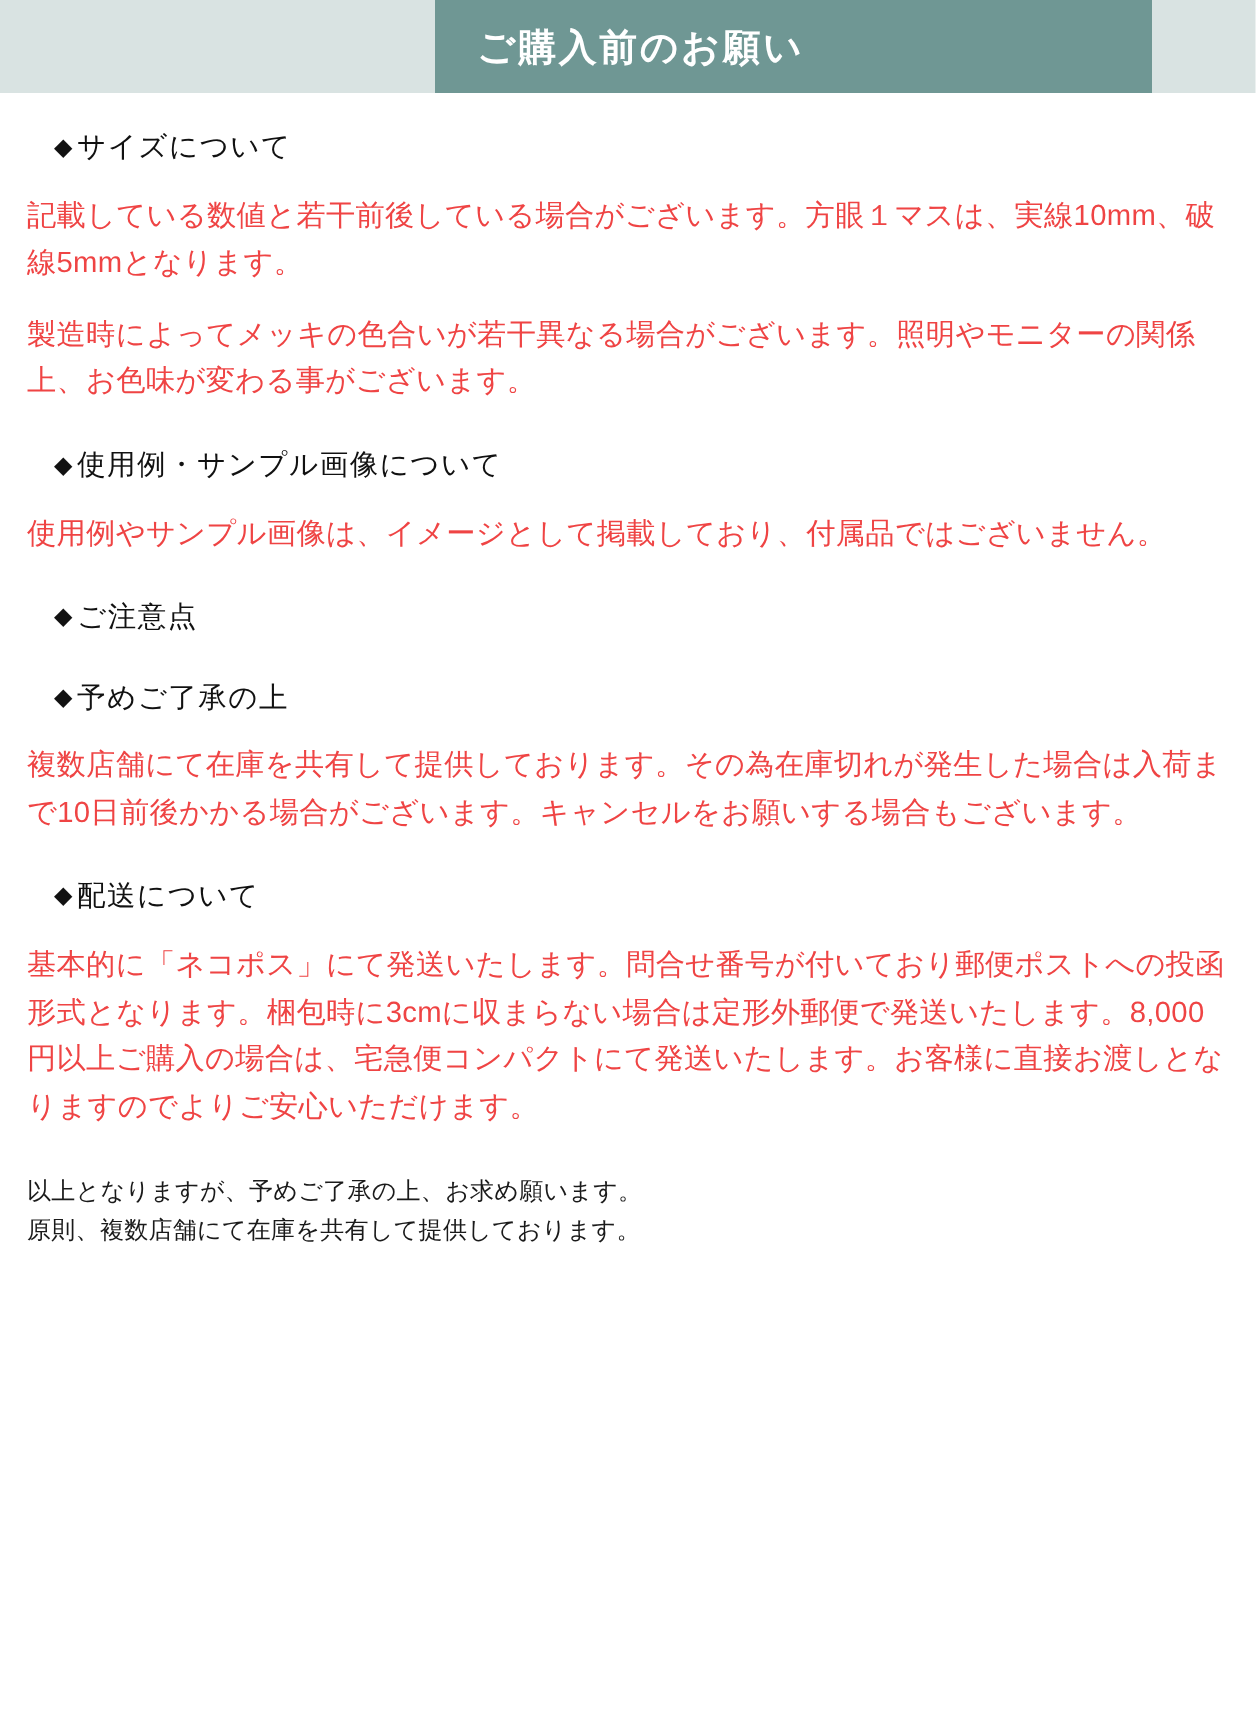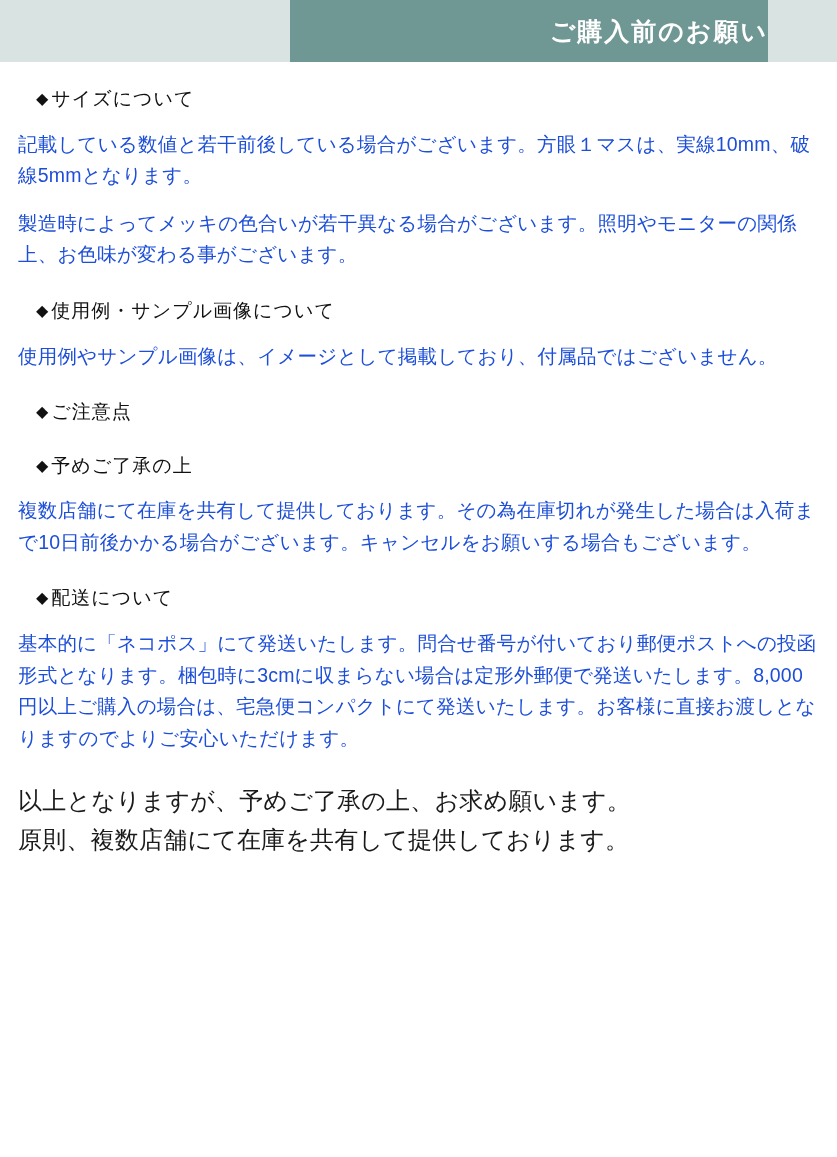--- a/index.html
+++ b/index.html
@@ -32,21 +32,20 @@
     position: absolute;
     left: 290px;
     top: 0;
     width: 478px;
     height: 62px;
     background: #6f9794;
     display: flex;
     align-items: center;
     box-sizing: border-box;
     padding-left: 28px;
-    justify-content: flex-end;
   }
   .header-title {
     color: #ffffff;
     font-size: 25px;
     font-weight: bold;
     letter-spacing: 2px;
   }
   .content {
     position: absolute;
     left: 0;
@@ -65,26 +64,26 @@
   }
   .sec-heading .diamond {
     font-size: 16px;
     margin-right: 2px;
     position: relative;
     top: -1px;
   }
   .sec-body {
     font-size: 19.5px;
     line-height: 1.62;
-    color: #1d4ed8;
+    color: #ef4444;
     margin: 16px 0 0 0;
     letter-spacing: 0.2px;
   }
   .closing {
-    font-size: 24px;
+    font-size: 16px;
     line-height: 1.62;
     color: #1a1a1a;
     margin-top: 28px;
     letter-spacing: 0.2px;
   }
   .block:first-child .sec-heading {
     margin-top: 24px;
   }
 </style>
 </head>

